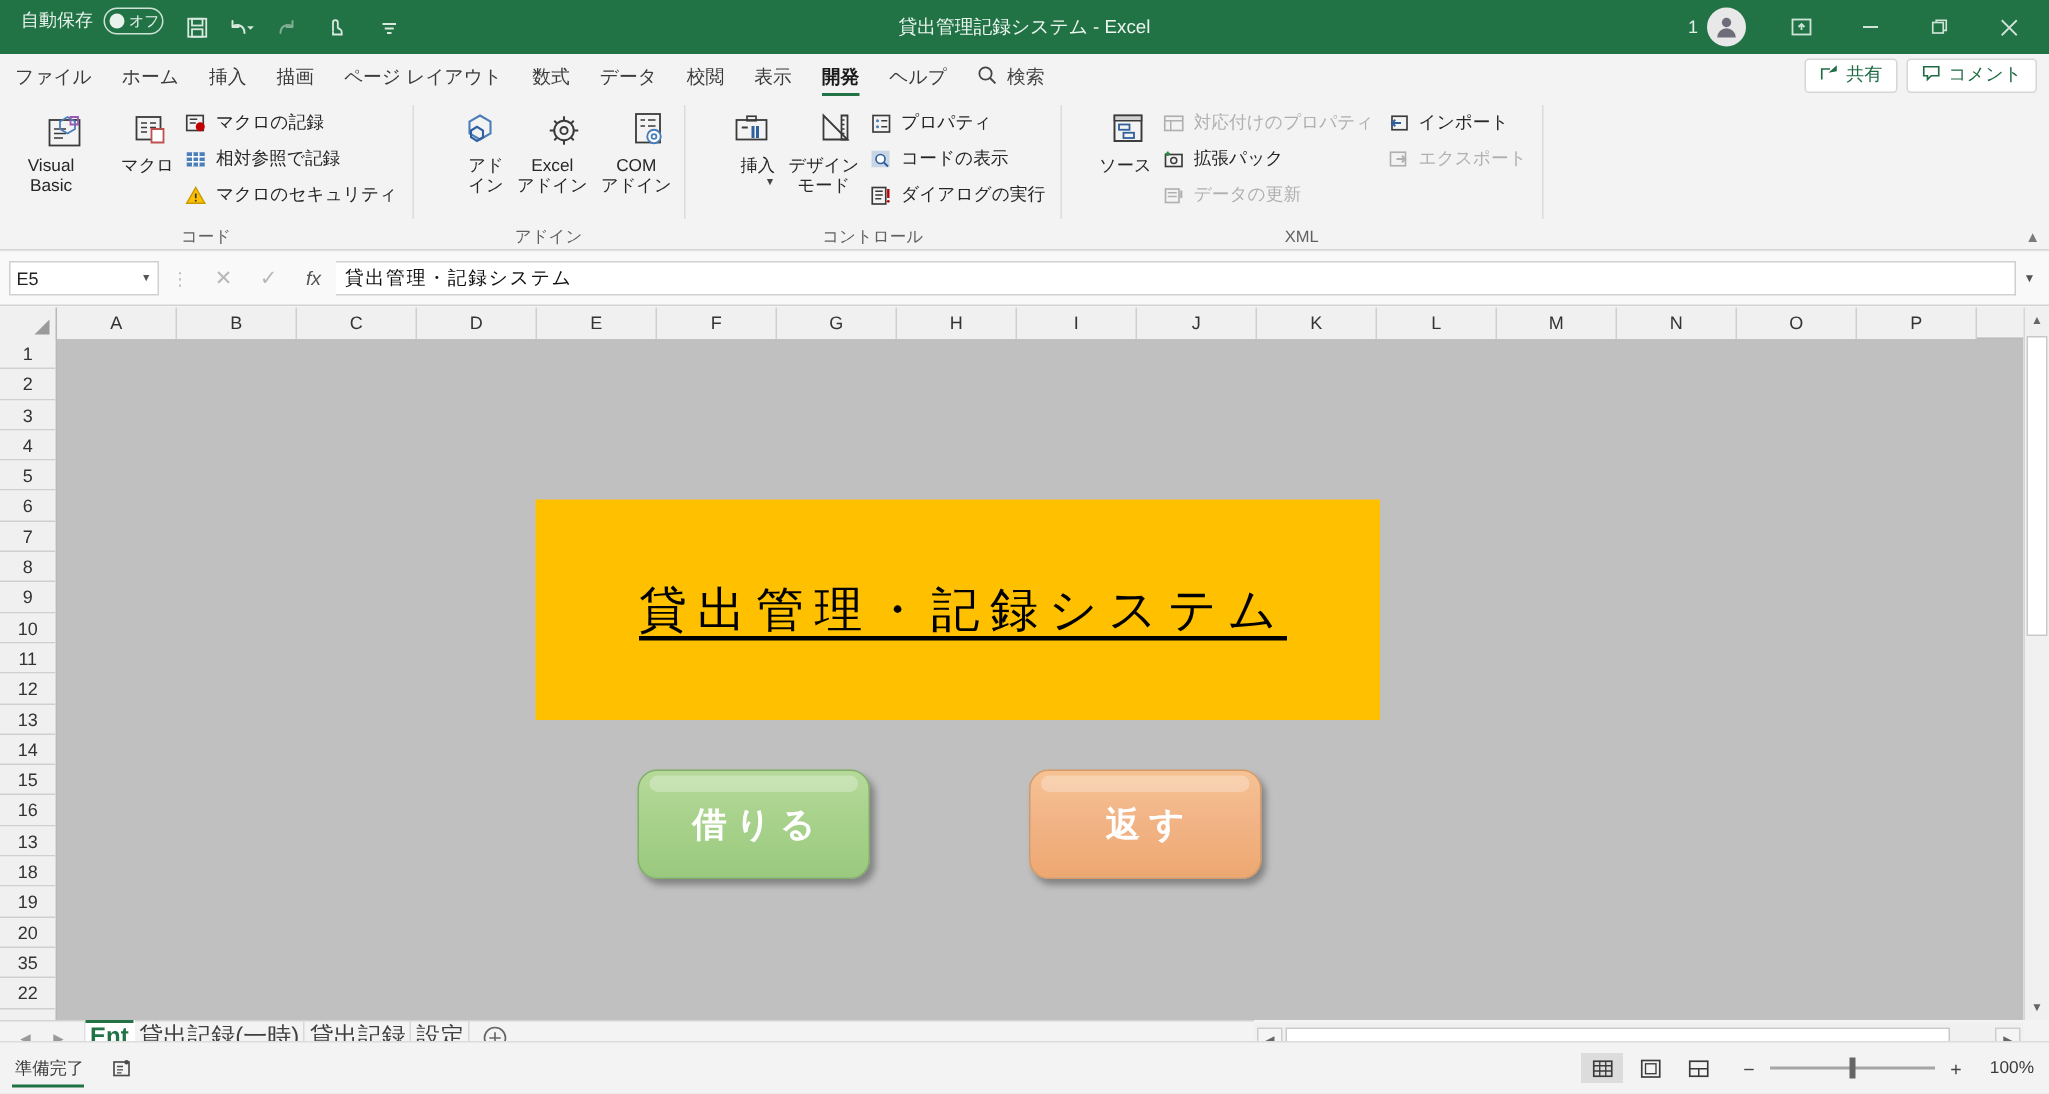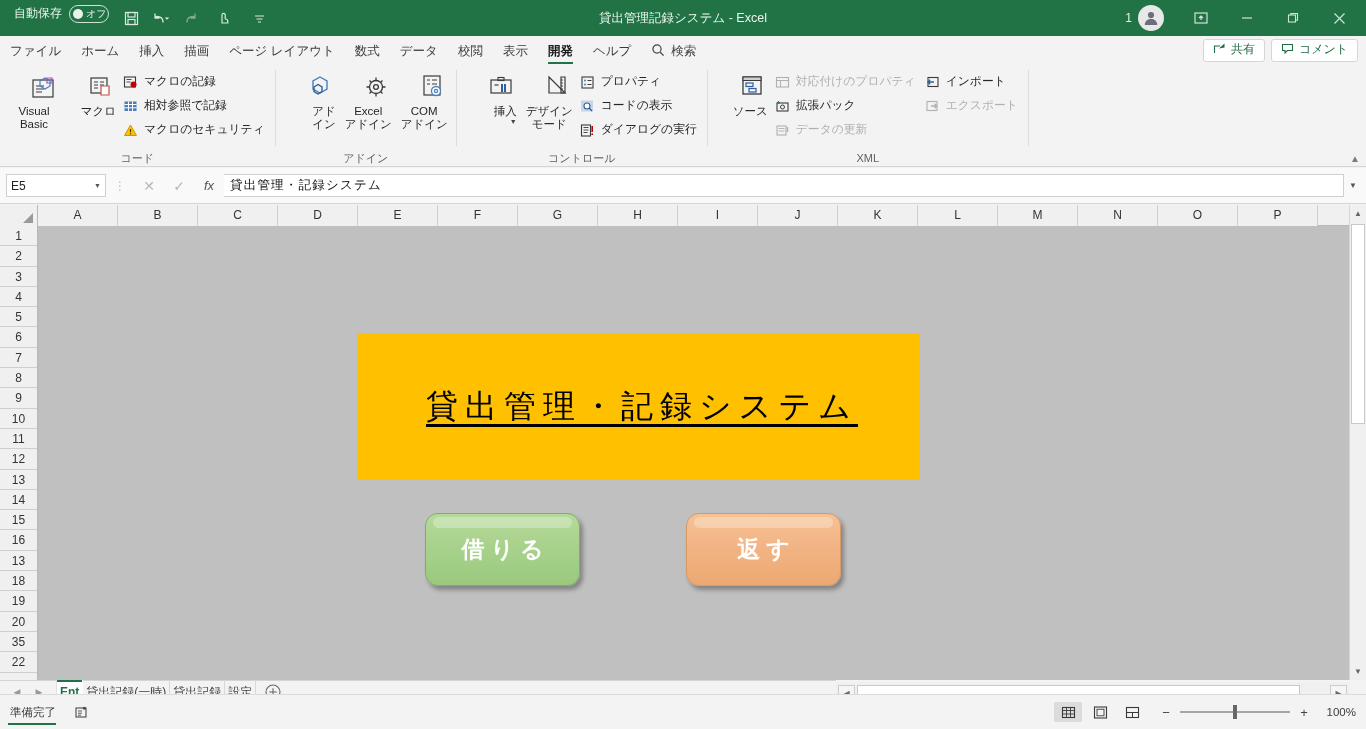--- a/index.html
+++ b/index.html
@@ -260,21 +260,21 @@
 
   
   .sheetbar {
     position: absolute; bottom: 25px; left: 0; width: 836px; height: 24px;
     background: #f3f3f3; display: flex; align-items: flex-end;
     border-top: 1px solid #d4d4d4;
   }
   .navarrows { display: flex; align-items: center; height: 24px; padding: 0 6px; }
   .navarrow { width: 22px; text-align: center; color: #9a9a9a; font-size: 9px; }
   .stab {
-    font-size: 12px; color: #404040; padding: 0 3px; height: 24px;
+    font-size: 16px; color: #404040; padding: 0 3px; height: 24px;
     line-height: 24px; white-space: nowrap; position: relative;
     border-right: 1px solid #d8d8d8;
   }
   .stab.active {
     background: #fff; color: #217346; font-weight: bold;
     border-right: 1px solid #fff; border-left: 1px solid #e0e0e0;
   }
   .stab.active::before {
     content: ""; position: absolute; left: 0; right: 0; top: 0; height: 2px;
     background: #217346;

